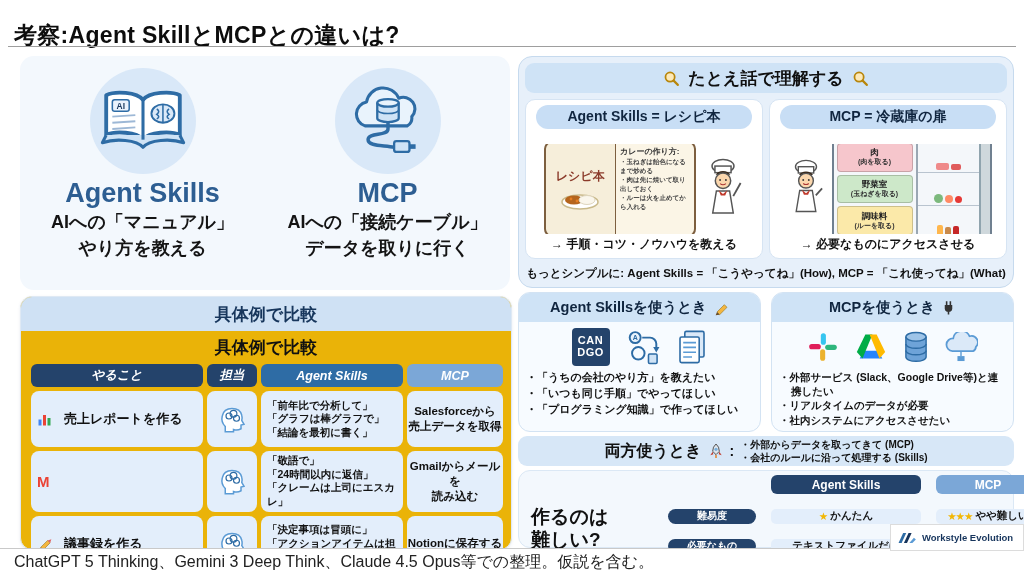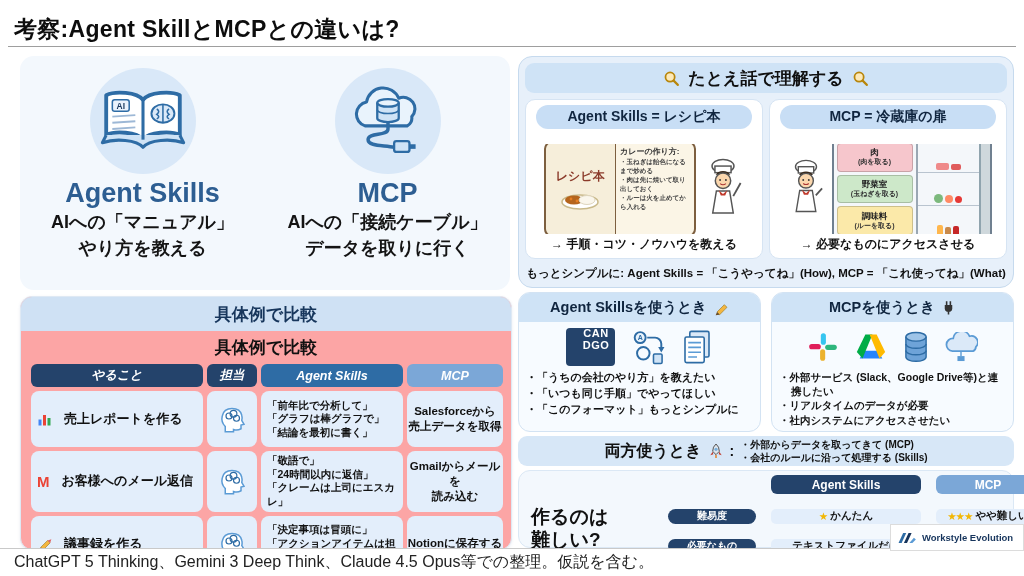--- a/index.html
+++ b/index.html
@@ -1,33 +1,33 @@
 <!DOCTYPE html>
 <html><head>
 <meta charset="utf-8">
 <style>
   html,body{margin:0;padding:0;background:#e9e9e9;}
   .slide{position:relative;width:1024px;height:576px;background:#ffffff;overflow:hidden;
          font-family:"Liberation Sans","DejaVu Sans",sans-serif;color:#111;}
 
   
-  .slide-title{position:absolute;left:14px;top:14px;font-size:23px;font-weight:800;color:#0d0d0d;letter-spacing:.3px;}
+  .slide-title{position:absolute;left:14px;top:20px;font-size:23px;font-weight:800;color:#0d0d0d;letter-spacing:.3px;}
   .title-rule{position:absolute;left:8px;right:8px;top:46px;border-top:1.5px solid #9e9e9e;}
 
   
   .concepts{position:absolute;left:20px;top:56px;width:490px;height:234px;background:#f3f8fd;
             border-radius:14px;display:flex;}
   .concept{flex:1;display:flex;flex-direction:column;align-items:center;padding-top:12px;}
   .concept-circle{width:106px;height:106px;border-radius:50%;background:#d9e8f8;display:flex;
                   align-items:center;justify-content:center;}
   .concept-name{margin-top:4px;font-size:27px;font-weight:800;color:#2d5e92;}
   .concept-desc{font-size:18px;font-weight:800;color:#141414;line-height:1.45;text-align:center;}
 
   
-  .cmp{position:absolute;left:20px;top:296px;width:490px;height:252px;background:#fca5a5;
+  .cmp{position:absolute;left:20px;top:296px;width:490px;height:252px;background:#eab308;
        border:1.5px solid #dfe9f4;border-radius:12px;overflow:hidden;box-shadow:0 1px 3px rgba(70,110,160,.12);}
   .cmp-hdr{height:34px;background:#cfe1f4;display:flex;align-items:center;justify-content:center;
            font-size:17px;font-weight:800;color:#17365c;}
   .cmp-body{padding:3px 10px 8px;}
   .cmp-inner-title{text-align:center;font-size:17px;font-weight:800;margin:2px 0 5px;}
   .cmp-grid{display:grid;grid-template-columns:172px 50px 142px 96px;grid-auto-rows:auto;gap:4px;}
   .cmp-colhdr{height:23px;border-radius:6px;display:flex;align-items:center;justify-content:center;
               color:#fff;font-size:12.5px;font-weight:800;font-style:italic;}
   .ch-dark{background:#24436b;}
   .ch-mid{background:#2e6ca5;}
@@ -93,22 +93,22 @@
        border:1.5px solid #d3e3f3;border-radius:12px;overflow:hidden;box-sizing:border-box;}
   .use-skills{left:518px;}
   .use-mcp{left:771px;}
   .use-hdr{height:29px;background:#cfe3f6;display:flex;align-items:center;justify-content:center;
            gap:6px;font-size:14.5px;font-weight:800;color:#10253f;}
   .use-icons{height:44px;display:flex;align-items:center;justify-content:center;gap:15px;margin-top:3px;}
   .use-bullets{list-style:none;margin:1px 0 0;padding:0 7px;}
   .use-bullets li{font-size:11px;font-weight:800;line-height:1.45;padding-left:12px;text-indent:-12px;}
   .use-mcp .use-bullets li{font-size:10.5px;line-height:1.35;}
   .candgo{width:38px;height:38px;background:#24436b;border-radius:4px;color:#fff;display:flex;
-          flex-direction:column;align-items:center;font-size:11px;
-          font-weight:800;line-height:1.05;letter-spacing:.5px;padding-left:11px;}
+          flex-direction:column;align-items:center;justify-content:center;font-size:11px;
+          font-weight:800;line-height:1.05;letter-spacing:.5px;}
 
   
   .both{position:absolute;left:518px;top:436px;width:496px;height:30px;background:#d7e7f7;
         border-radius:9px;display:flex;align-items:center;justify-content:center;gap:6px;box-sizing:border-box;}
   .both-title{font-size:16px;font-weight:800;}
   .both-colon{font-size:14px;font-weight:800;}
   .both-lines{font-size:10px;font-weight:800;line-height:1.3;text-align:left;}
 
   
   .diff{position:absolute;left:518px;top:470px;width:496px;height:78px;background:#f3f8fd;
@@ -220,21 +220,20 @@
           <span>「グラフは棒グラフで」</span>
           <span>「結論を最初に書く」</span>
         </div>
         <div class="cmp-cell cell-mcp">
           <span>Salesforceから</span>
           <span>売上データを取得</span>
         </div>
 
         <div class="cmp-cell cell-task">
           <span class="gmail-m">M</span>
-          <span>お客様へのメール返信</span>
         </div>
         <div class="cmp-cell cell-owner">
           <svg viewBox="0 0 40 40" width="30">
             <path d="M11 37 V30 Q5 24 7 16 Q9 6 20 6 Q31 6 33 15 Q34 19 33 22 L36 27 L32 28 V33 Q27 36 22 34 V37 Z" fill="#fff" stroke="#5b9bd5" stroke-width="2"></path>
             <circle cx="16" cy="16" r="4" fill="none" stroke="#2e6ca5" stroke-width="1.6"></circle>
               <circle cx="22" cy="13" r="4.5" fill="none" stroke="#2e6ca5" stroke-width="1.6"></circle>
               <circle cx="26" cy="19" r="4" fill="none" stroke="#2e6ca5" stroke-width="1.6"></circle>
           </svg>
         </div>
         <div class="cmp-cell cell-skills">
@@ -406,21 +405,21 @@
         <rect x="5" y="10" width="24" height="32" rx="2" fill="#fff" stroke="#2e6ca5" stroke-width="2"></rect>
         <line x1="9" y1="17" x2="25" y2="17" stroke="#5b9bd5" stroke-width="2"></line>
         <line x1="9" y1="23" x2="25" y2="23" stroke="#5b9bd5" stroke-width="2"></line>
         <line x1="9" y1="29" x2="25" y2="29" stroke="#5b9bd5" stroke-width="2"></line>
         <line x1="9" y1="35" x2="20" y2="35" stroke="#5b9bd5" stroke-width="2"></line>
       </svg>
     </div>
     <ul class="use-bullets">
       <li>・「うちの会社のやり方」を教えたい</li>
       <li>・「いつも同じ手順」でやってほしい</li>
-      <li>・「このフォーマット」もっとシンプルに</li>
+      <li>・「プログラミング知識」で作ってほしい</li>
     </ul>
   </div>
 
   <div class="use use-mcp">
     <div class="use-hdr">
       <span>MCPを使うとき</span>
       <svg viewBox="0 0 24 24" width="15">
         <line x1="9" y1="2" x2="9" y2="8" stroke="#333" stroke-width="2.5"></line>
         <line x1="15" y1="2" x2="15" y2="8" stroke="#333" stroke-width="2.5"></line>
         <path d="M6 8 h12 v5 a6 6 0 0 1 -12 0 Z" fill="#333"></path>

